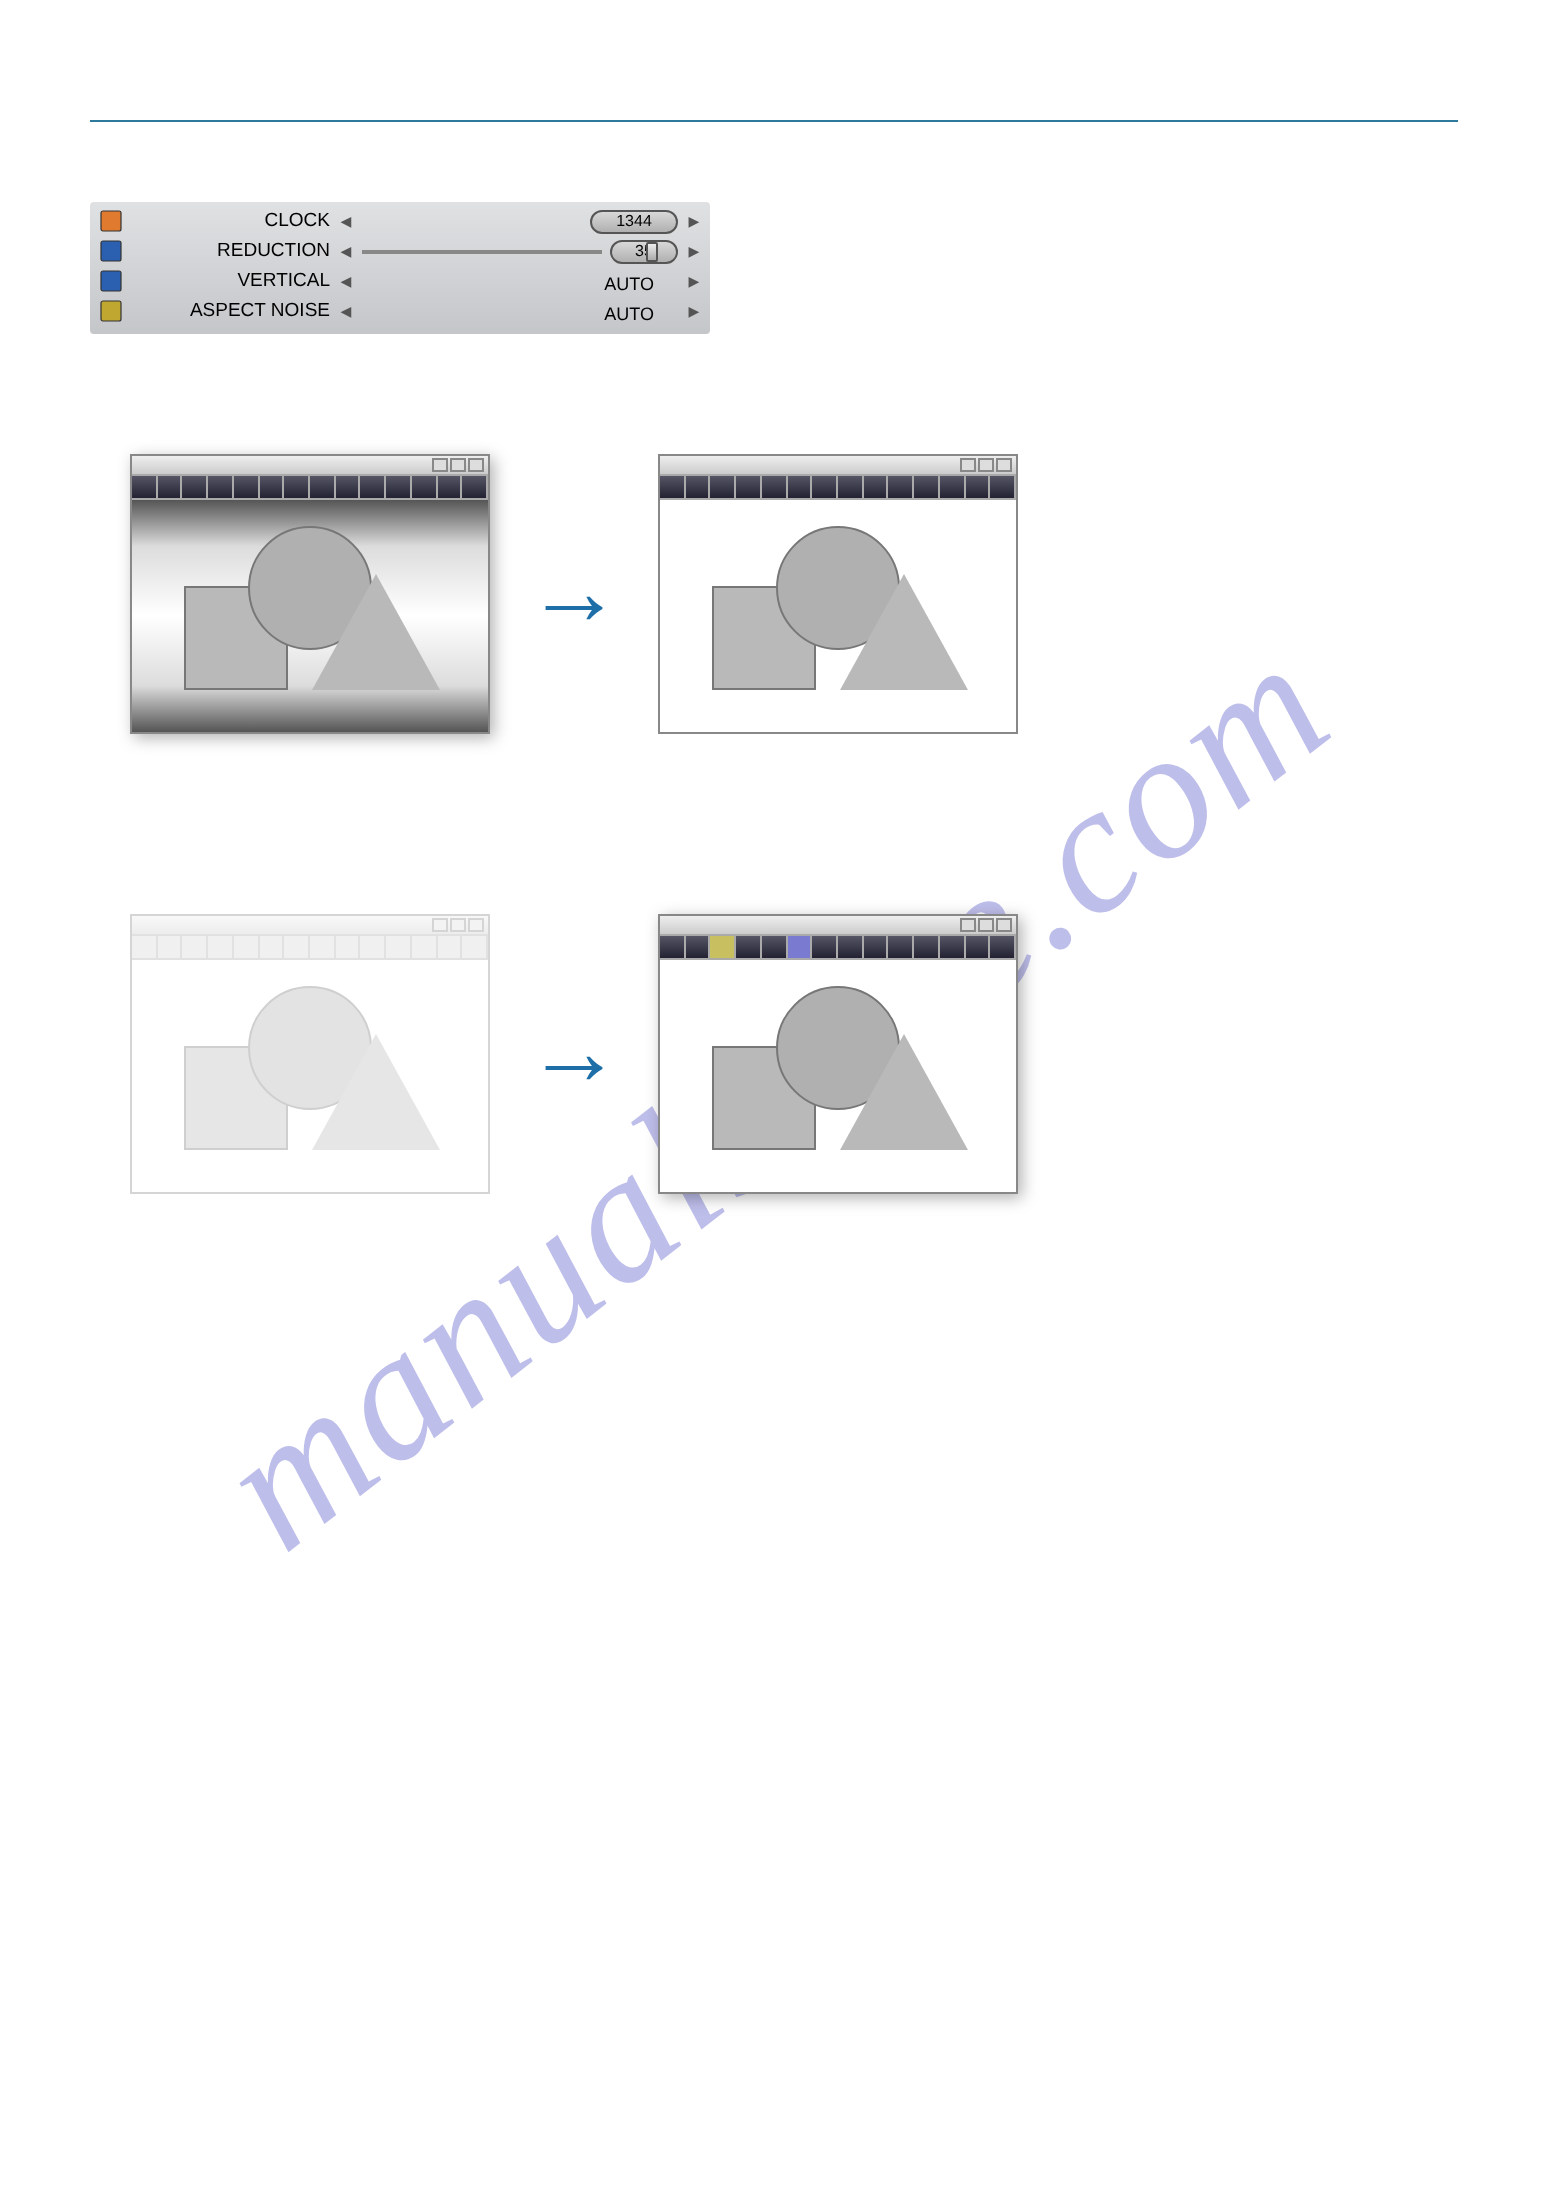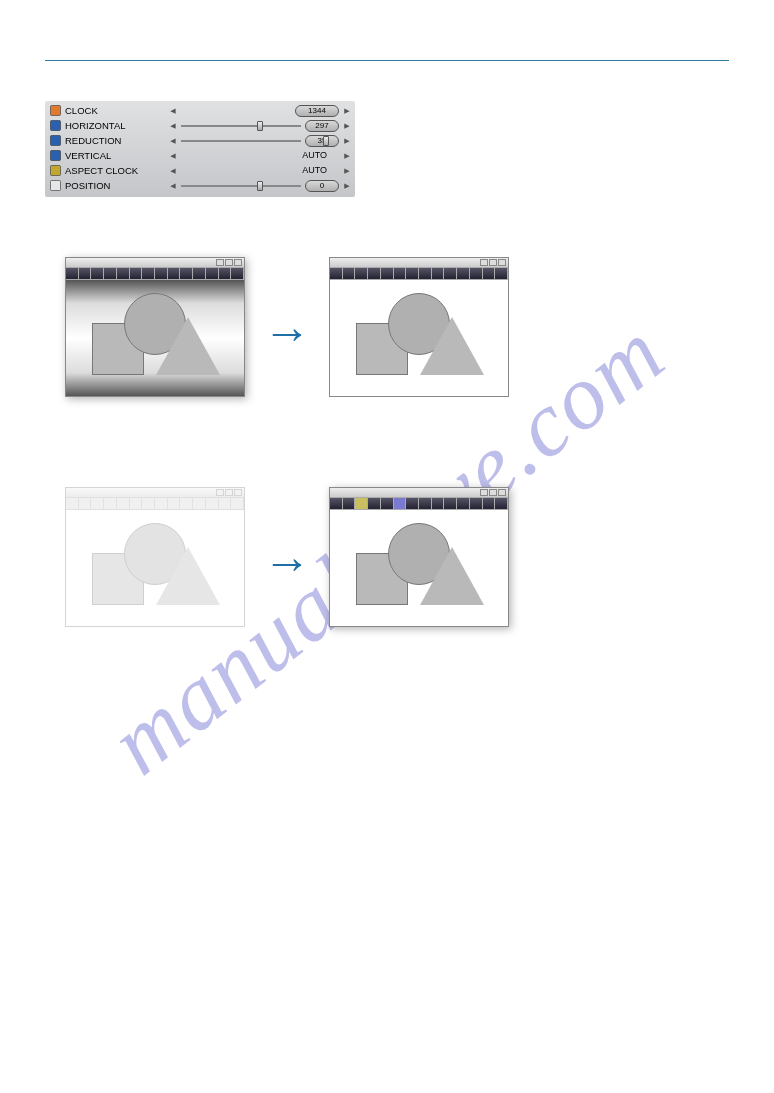--- a/index.html
+++ b/index.html
@@ -37,32 +37,32 @@
     gap: 4px;
   }
   .osd-icon {
     width: 12px;
     height: 12px;
     display: flex;
     align-items: center;
     justify-content: center;
     flex-shrink: 0;
   }
-  .osd-label { flex: 0 0 100px; }
+  .osd-label { flex: 0 0 100px; text-align: right; }
   .osd-arrow {
     width: 8px;
     color: #555;
     font-size: 7px;
     text-align: center;
     flex-shrink: 0;
   }
   .osd-ctrl {
     flex: 1;
     display: flex;
-    align-items: flex-start;
+    align-items: flex-end;
     justify-content: flex-end;
     height: 12px;
     position: relative;
   }
   .slider-track {
     position: absolute;
     left: 0;
     right: 38px;
     top: 50%;
     height: 2px;
@@ -192,35 +192,20 @@
           <div class="pill" style="min-width: 44px;">1344</div>
         </div>
         <span class="osd-arrow">▶</span>
       </div>
       <div class="osd-row">
         <span class="osd-icon">
           <svg width="11" height="11">
             <rect x="0.5" y="0.5" width="10" height="10" rx="1" fill="#2b5fb0" stroke="#333" stroke-width="0.6"></rect>
           </svg>
         </span>
-        <span class="osd-label">HORIZONTAL</span>
-        <span class="osd-arrow">◀</span>
-        <div class="osd-ctrl">
-          <div class="slider-track"></div>
-          <div class="slider-thumb" style="left: 50%;"></div>
-          <div class="pill">297</div>
-        </div>
-        <span class="osd-arrow">▶</span>
-      </div>
-      <div class="osd-row">
-        <span class="osd-icon">
-          <svg width="11" height="11">
-            <rect x="0.5" y="0.5" width="10" height="10" rx="1" fill="#2b5fb0" stroke="#333" stroke-width="0.6"></rect>
-          </svg>
-        </span>
         <span class="osd-label">REDUCTION</span>
         <span class="osd-arrow">◀</span>
         <div class="osd-ctrl">
           <div class="slider-track"></div>
           <div class="slider-thumb" style="left: 92%;"></div>
           <div class="pill">35</div>
         </div>
         <span class="osd-arrow">▶</span>
       </div>
       <div class="osd-row">
@@ -235,39 +220,24 @@
           <span class="opt-text">AUTO</span>
         </div>
         <span class="osd-arrow">▶</span>
       </div>
       <div class="osd-row">
         <span class="osd-icon">
           <svg width="11" height="11">
             <rect x="0.5" y="0.5" width="10" height="10" rx="1" fill="#c0a830" stroke="#333" stroke-width="0.6"></rect>
           </svg>
         </span>
-        <span class="osd-label">ASPECT CLOCK</span>
+        <span class="osd-label">ASPECT NOISE</span>
         <span class="osd-arrow">◀</span>
         <div class="osd-ctrl">
           <span class="opt-text">AUTO</span>
-        </div>
-        <span class="osd-arrow">▶</span>
-      </div>
-      <div class="osd-row">
-        <span class="osd-icon">
-          <svg width="11" height="11">
-            <rect x="0.5" y="0.5" width="10" height="10" rx="1" fill="#e6e6e6" stroke="#333" stroke-width="0.6"></rect>
-          </svg>
-        </span>
-        <span class="osd-label">POSITION</span>
-        <span class="osd-arrow">◀</span>
-        <div class="osd-ctrl">
-          <div class="slider-track"></div>
-          <div class="slider-thumb" style="left: 50%;"></div>
-          <div class="pill">0</div>
         </div>
         <span class="osd-arrow">▶</span>
       </div>
     </div>
 
   <div class="illus">
 
     <div class="illus-row">
       <div class="win shadow">
         <div class="win-title">

